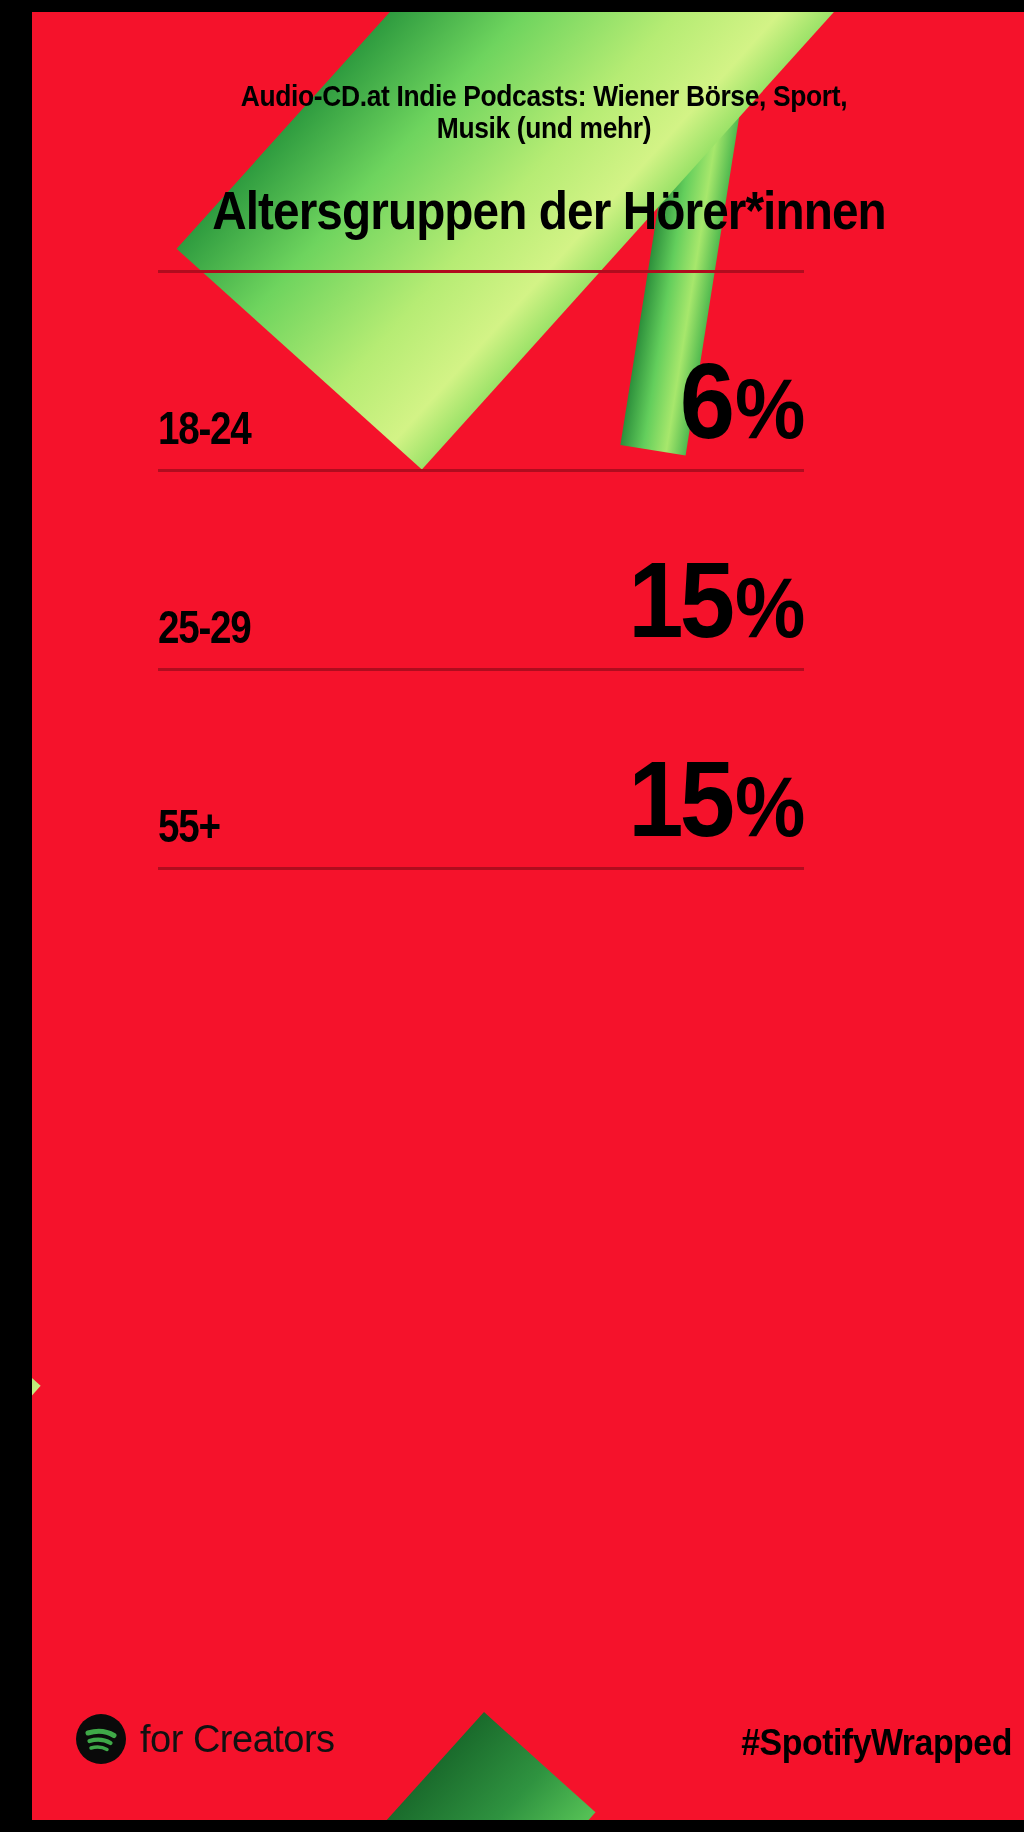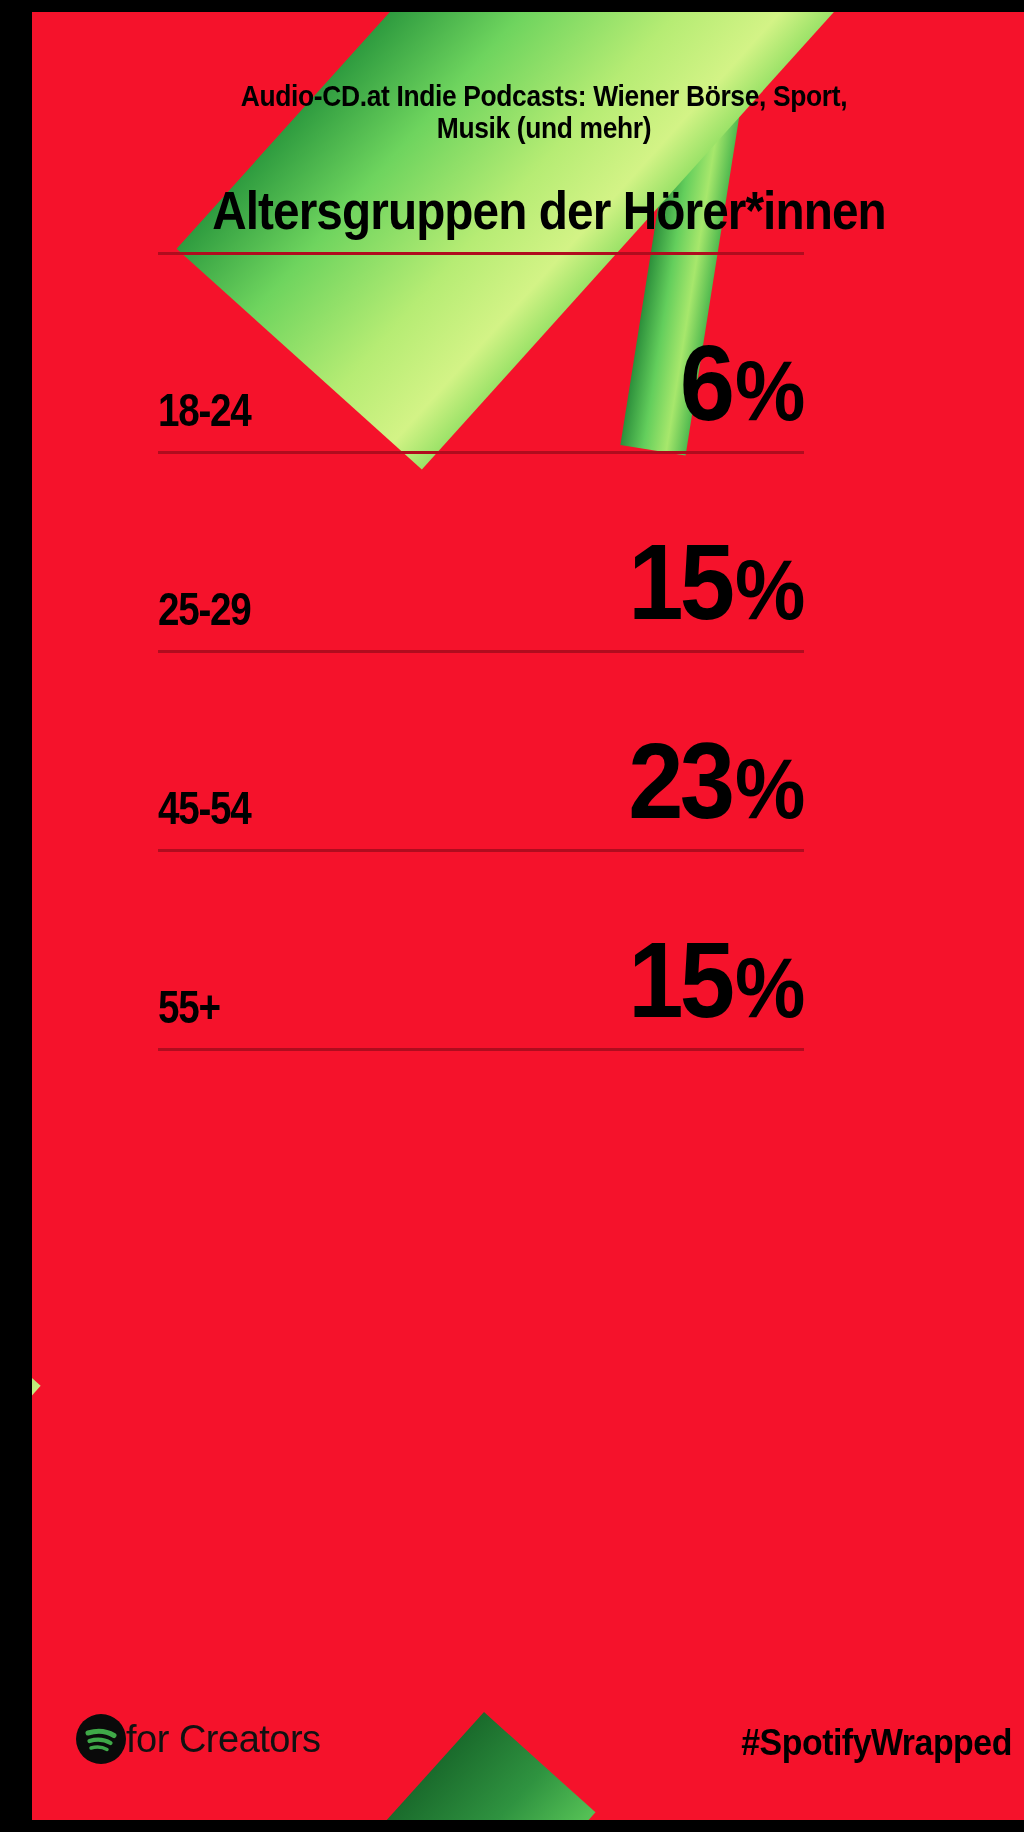--- a/index.html
+++ b/index.html
@@ -119,21 +119,21 @@
     line-height: 1;
     letter-spacing: -1px;
     transform: scaleX(0.9);
     transform-origin: center top;
   }
 
   
   #rows {
     position: absolute;
     left: 126px;
-    top: 240px;
+    top: 258px;
     width: 646px;
   }
   .row {
     position: relative;
     height: 196px;
     border-top: 3px solid #B00C1E;
   }
   .row-label {
     position: absolute;
     left: 0;
@@ -178,20 +178,21 @@
     bottom: 36px;
     width: 1024px;
     height: 70px;
   }
   .brand {
     position: absolute;
     left: 44px;
     top: 0;
     display: flex;
     align-items: center;
+    gap: 14px;
   }
   .spotify-logo {
     width: 50px;
     height: 50px;
     display: block;
   }
   .brand-text {
     color: #111;
     font-family: "Liberation Sans", sans-serif;
     font-size: 38px;
@@ -252,24 +253,20 @@
         <div class="row-value"><span>6</span><span class="pct">%</span></div>
       </div>
 
       <div class="row">
         <div class="row-label">25-29</div>
         <div class="row-value"><span>15</span><span class="pct">%</span></div>
       </div>
 
 
 
-      <div class="row">
-        <div class="row-label">45-54</div>
-        <div class="row-value"><span>23</span><span class="pct">%</span></div>
-      </div>
 
       <div class="row">
         <div class="row-label">55+</div>
         <div class="row-value"><span>15</span><span class="pct">%</span></div>
       </div>
 
       <div class="row-last-rule"></div>
 
     </div>
 

